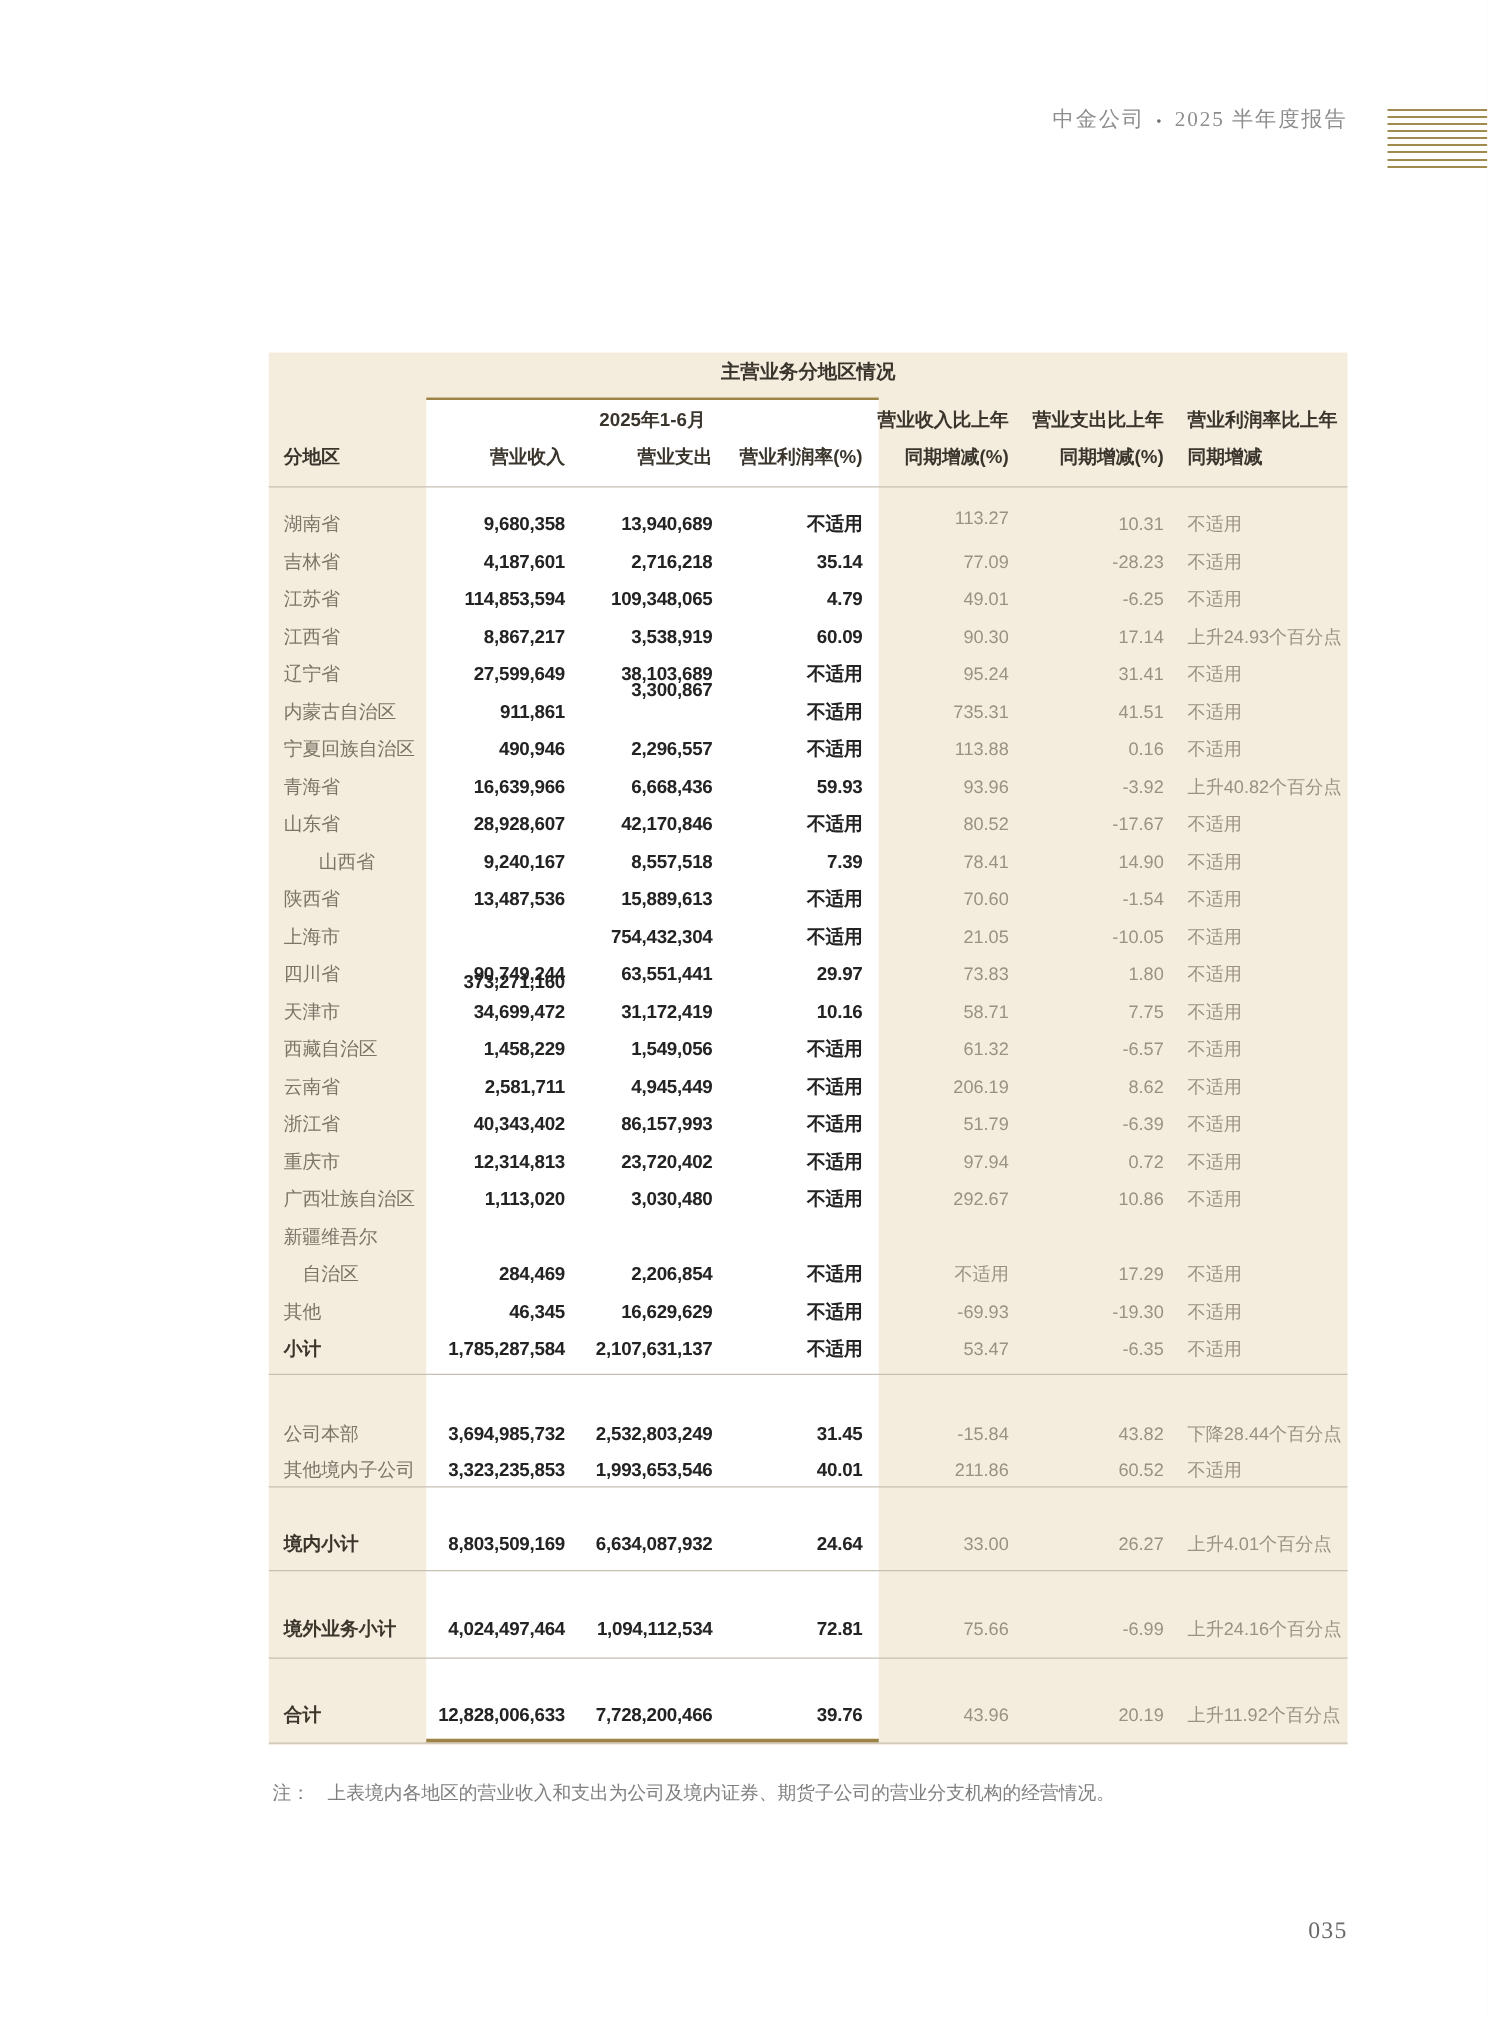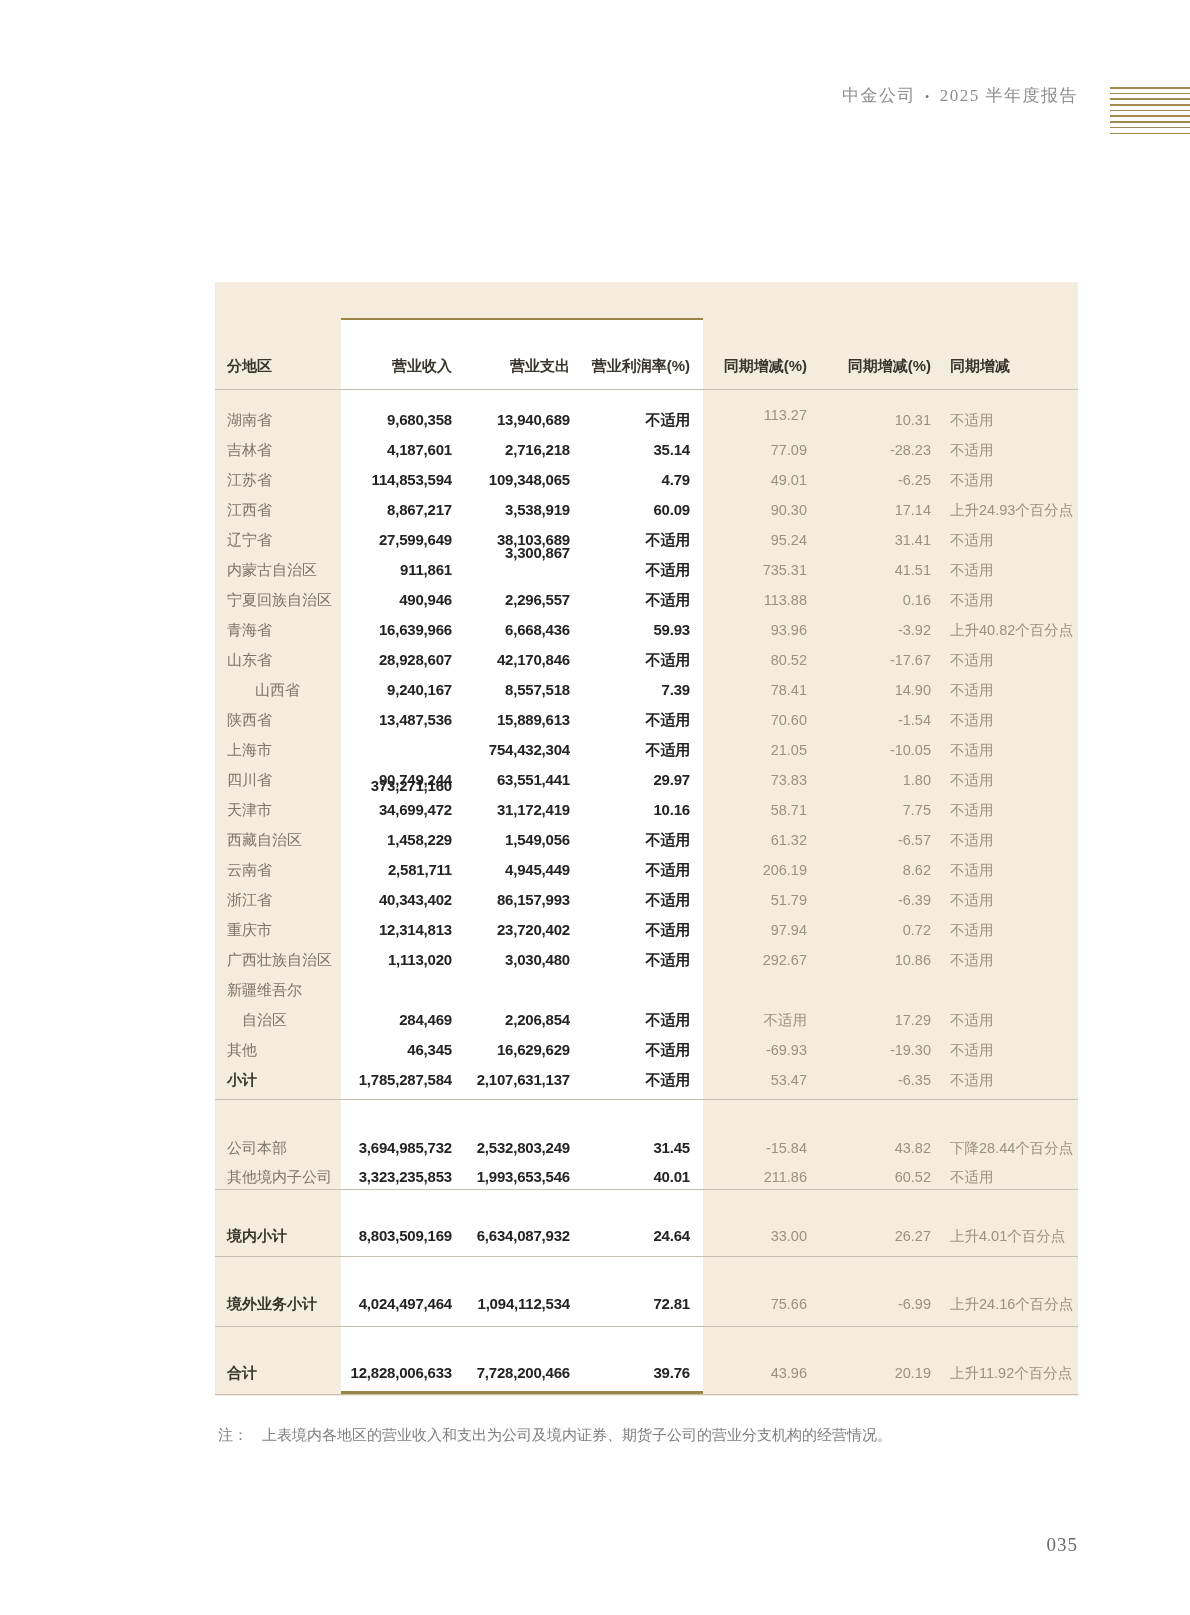--- a/index.html
+++ b/index.html
@@ -58,22 +58,29 @@
 <div class="page">
 
   <div class="page-header">
     <span>中金公司</span><span class="dot">•</span><span>2025 半年度报告</span>
   </div>
   <div class="gold-stripes"></div>
 
   <div class="rtable">
     <div class="white-band"></div>
 
+    <div class="t-title">主营业务分地区情况</div>
     <div class="gold g-top"></div>
 
+    <div class="hrow h1">
+      <div class="hcell period">2025年1-6月</div>
+      <div class="hcell c5">营业收入比上年</div>
+      <div class="hcell c6">营业支出比上年</div>
+      <div class="hcell c7">营业利润率比上年</div>
+    </div>
     <div class="hrow h2">
       <div class="hcell c1">分地区</div>
       <div class="hcell c2">营业收入</div>
       <div class="hcell c3">营业支出</div>
       <div class="hcell c4">营业利润率(%)</div>
       <div class="hcell c5">同期增减(%)</div>
       <div class="hcell c6">同期增减(%)</div>
       <div class="hcell c7">同期增减</div>
     </div>
 

